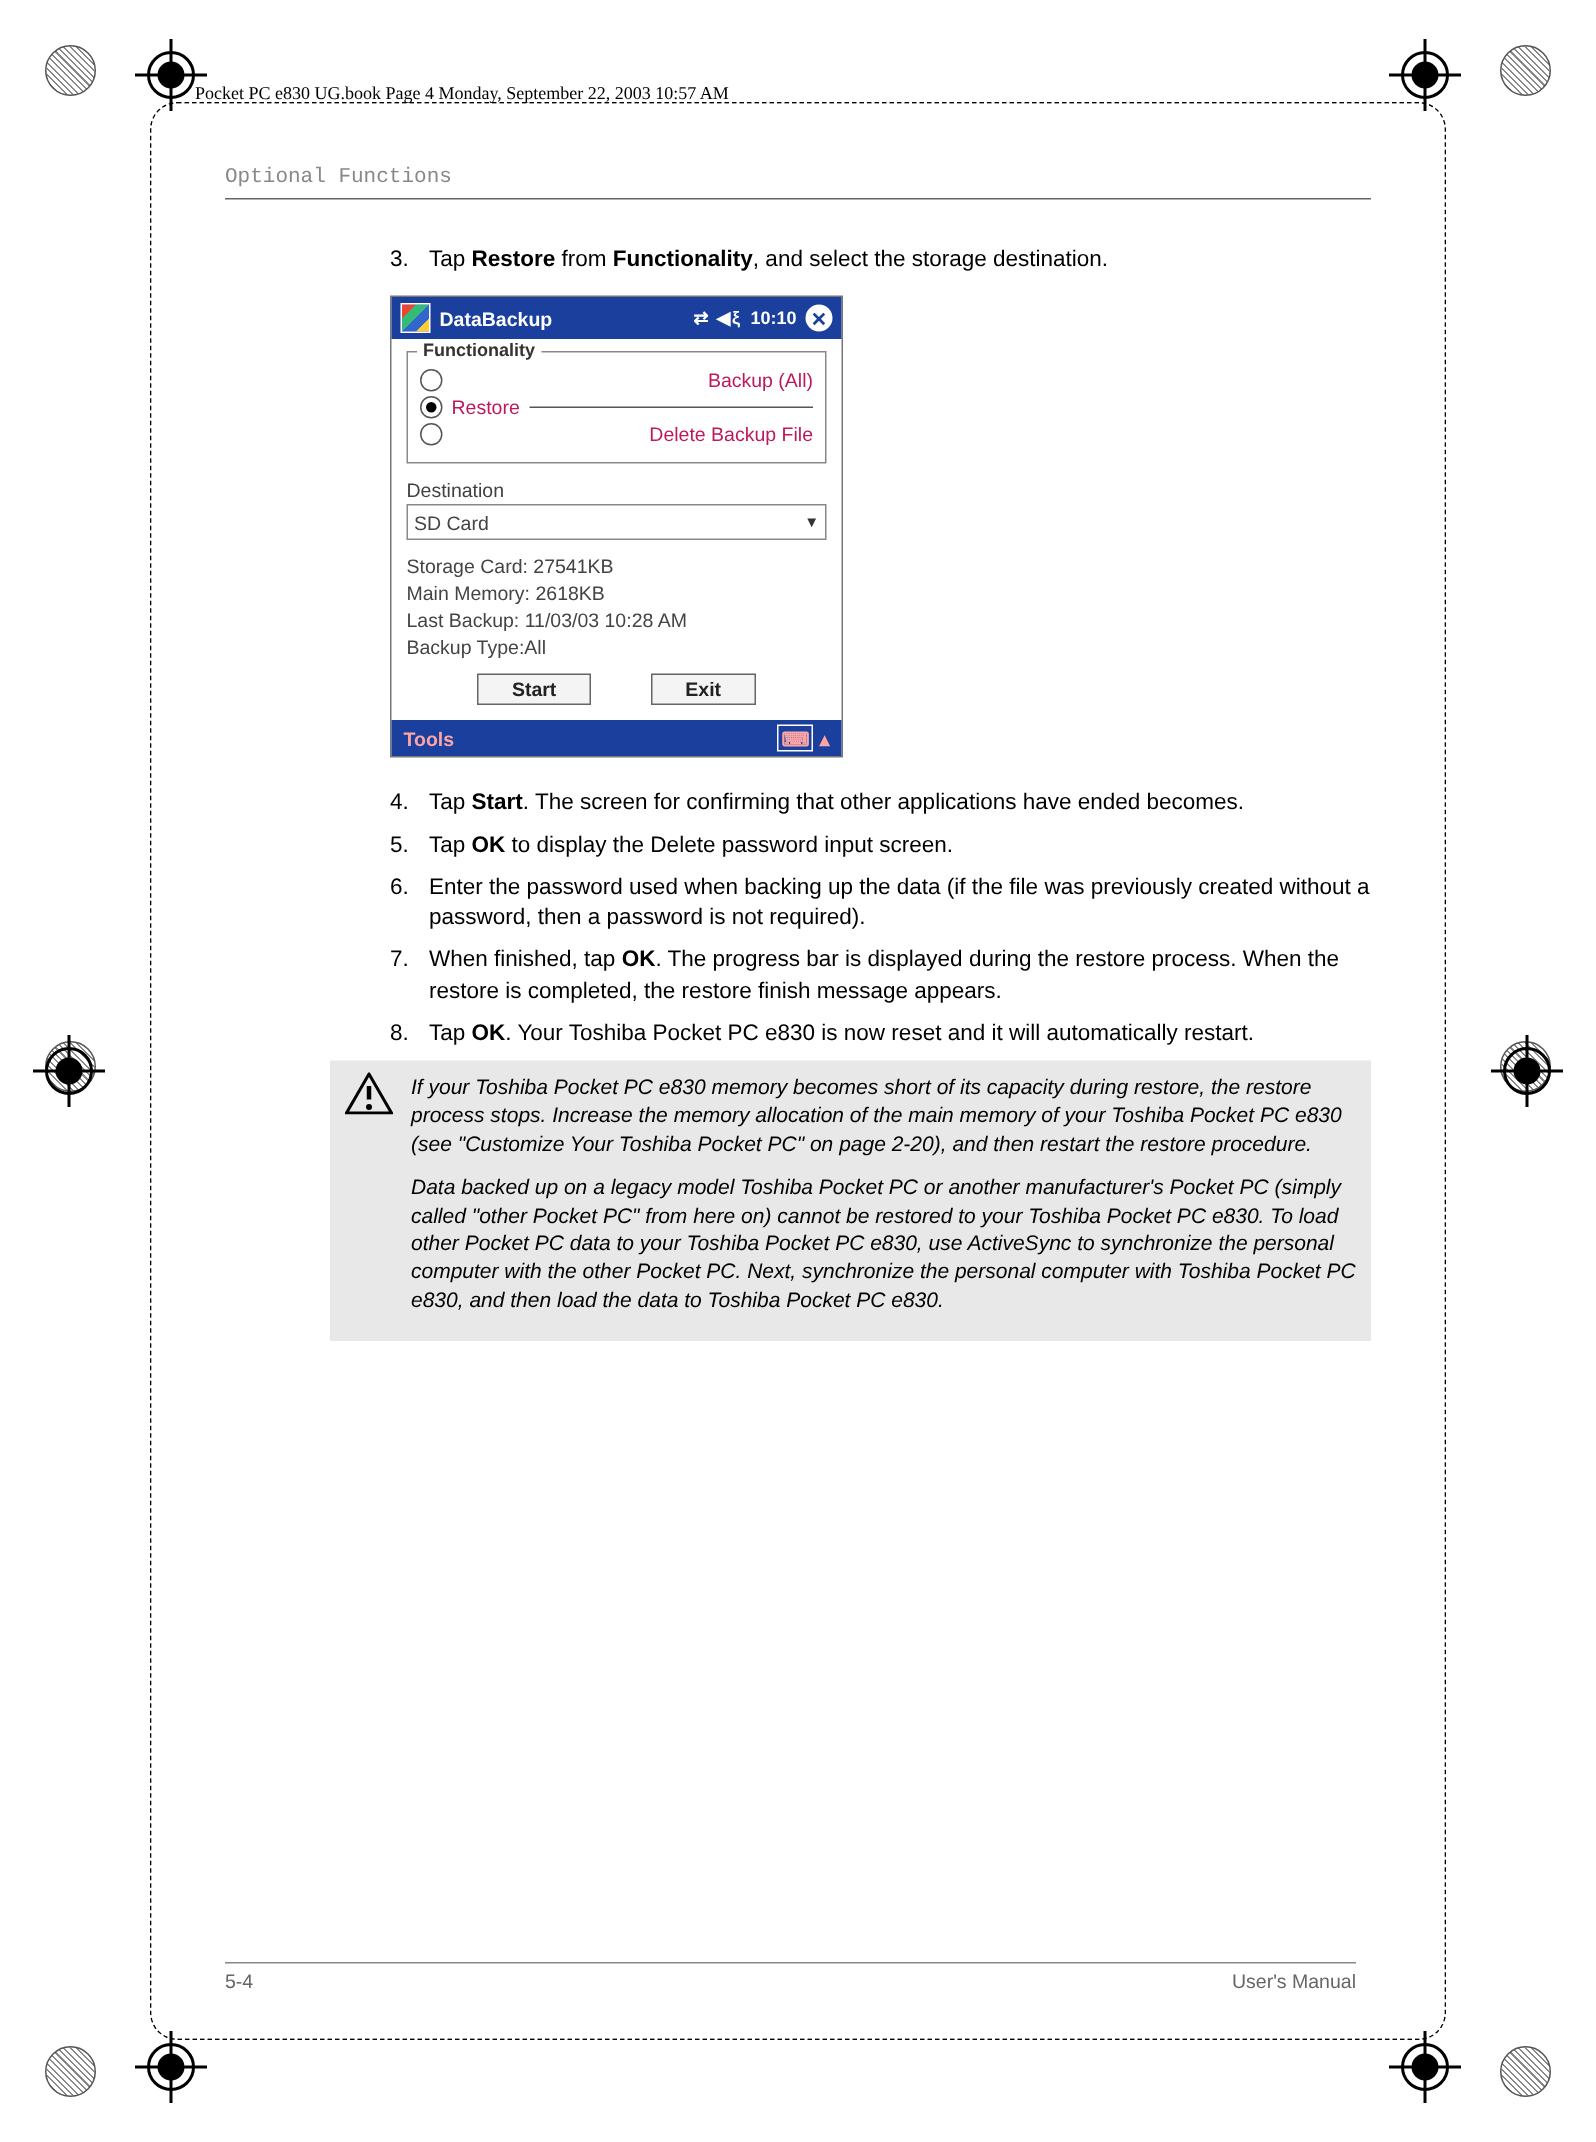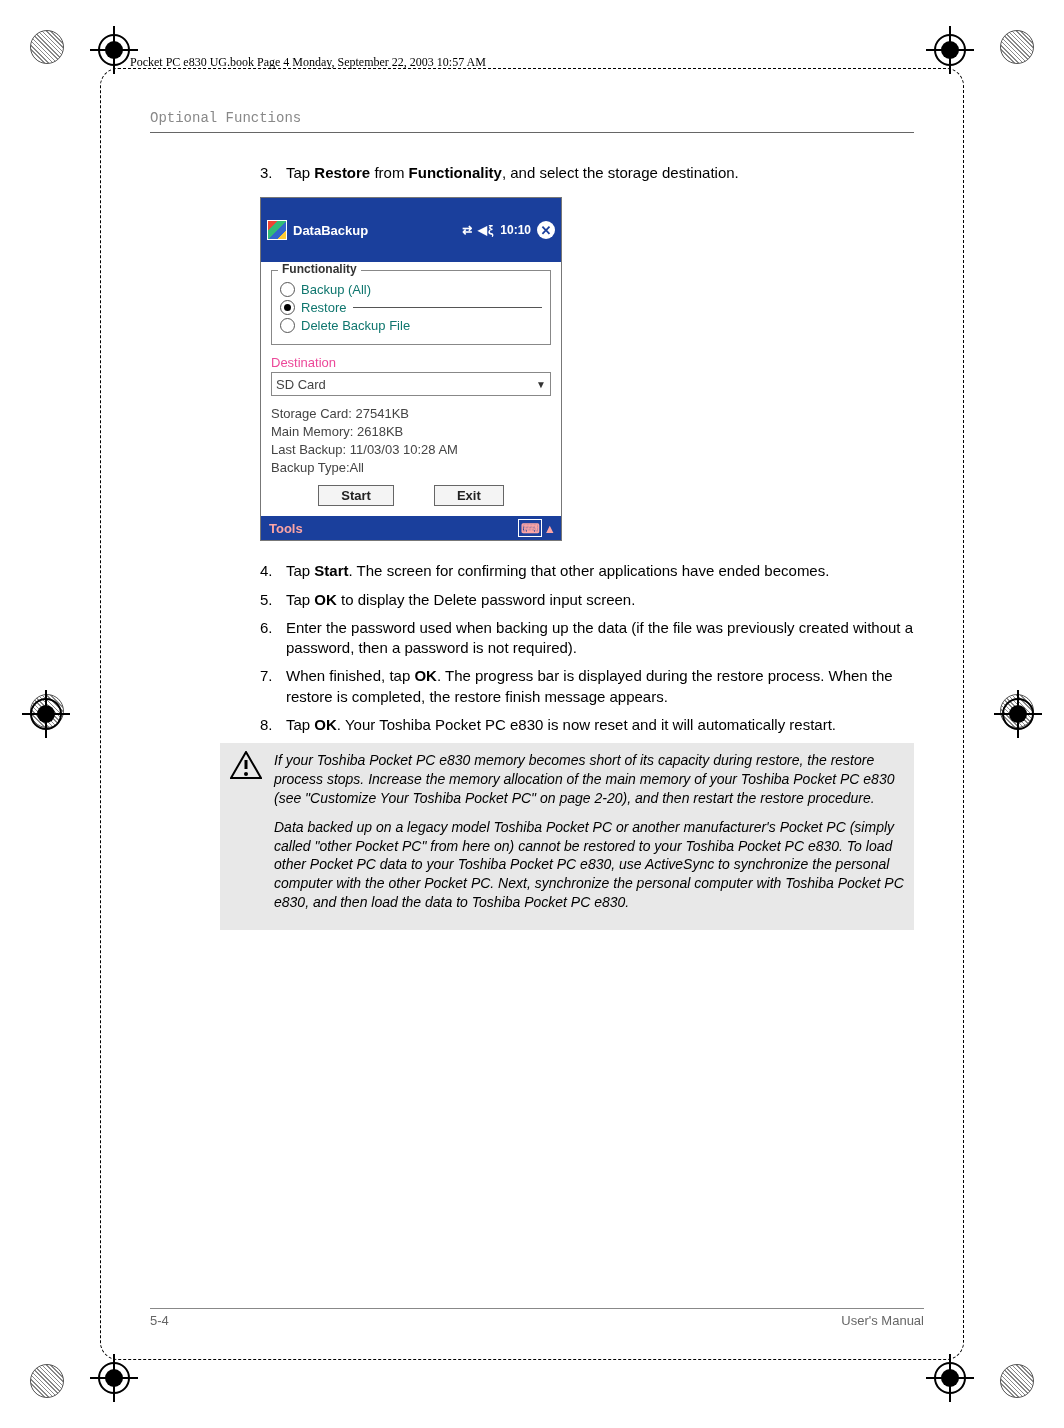--- a/index.html
+++ b/index.html
@@ -109,47 +109,47 @@
     font-family:Tahoma,Arial,sans-serif;
     font-size:13px;
     color:#222;
   }
   .pda-title{
     background:#1a3f9c;
     color:#fff;
     display:flex;
     align-items:center;
     height:28px;
-    padding:18px 6px;
+    padding:0 6px;
     font-weight:bold;
   }
   .pda-title .flag{
     width:18px;height:18px;background:linear-gradient(135deg,#e43 0 25%,#3b7 25% 50%,#36c 50% 75%,#fc3 75% 100%);margin-right:6px;border:1px solid #fff;
   }
   .pda-title .spacer{flex:1;}
   .pda-title .sig{font-size:12px;margin-right:6px;letter-spacing:1px;}
   .pda-title .clock{font-size:12px;margin-right:6px;font-weight:bold;}
   .pda-title .close{
     width:18px;height:18px;border-radius:50%;background:#fff;color:#1a3f9c;
     display:flex;align-items:center;justify-content:center;font-weight:bold;font-size:13px;
   }
   .pda-body{padding:8px 10px 6px 10px;color:#444;}
   .fieldset{
     border:1px solid #888;padding:8px 8px;margin-bottom:10px;position:relative;
   }
   .fieldset .legend{
     position:absolute;top:-9px;left:6px;background:#fff;padding:0 4px;font-weight:bold;font-size:12px;color:#333;
   }
-  .radio-row{display:flex;align-items:center;margin:3px 0;font-size:13px;color:#0f766e;}
+  .radio-row{display:flex;align-items:center;margin:3px 0;font-size:13px;color:#be185d;justify-content:space-between;}
   .radio{
     width:13px;height:13px;border:1px solid #555;border-radius:50%;margin-right:6px;display:flex;align-items:center;justify-content:center;flex:0 0 13px;
   }
   .radio.sel::after{content:"";width:7px;height:7px;background:#000;border-radius:50%;display:block;}
   .radio-line{flex:1;border-top:1px solid #555;margin-left:6px;position:relative;top:0;}
-  .dest-label{font-size:13px;color:#ec4899;margin:4px 0 2px 0;}
+  .dest-label{font-size:13px;color:#404040;margin:4px 0 2px 0;}
   .dropdown{
     border:1px solid #888;height:22px;display:flex;align-items:center;justify-content:space-between;padding:0 4px;font-size:13px;color:#444;margin-bottom:10px;
   }
   .dropdown .arrow{font-size:10px;color:#333;}
   .info-row{font-size:13px;color:#444;margin:3px 0;}
   .btn-row{display:flex;gap:40px;justify-content:center;margin:10px 0 4px 0;}
   .wbtn{
     border:1px solid #666;background:#f4f4f4;padding:2px 22px;font-size:13px;font-weight:bold;color:#222;
   }
   .pda-foot{
@@ -174,21 +174,21 @@
   }
   .warn-tri{
     width:32px;height:28px;position:relative;
   }
   .warn-tri svg{width:32px;height:28px;}
   .notebox .ntext{
     flex:1;font-style:italic;font-size:14px;line-height:1.35;color:#000;
   }
   .notebox .ntext p{margin:0 0 10px 0;}
   .footer{
-    position:absolute;left:150px;right:140px;bottom:100px;
+    position:absolute;left:150px;right:160px;bottom:100px;
     display:flex;justify-content:space-between;font-size:13px;color:#666;
     border-top:1px solid #888;padding-top:4px;
   }
 </style>
 </head>
 <body>
 
 <div class="page">
 
   <div class="crop-mark crop-tl">

